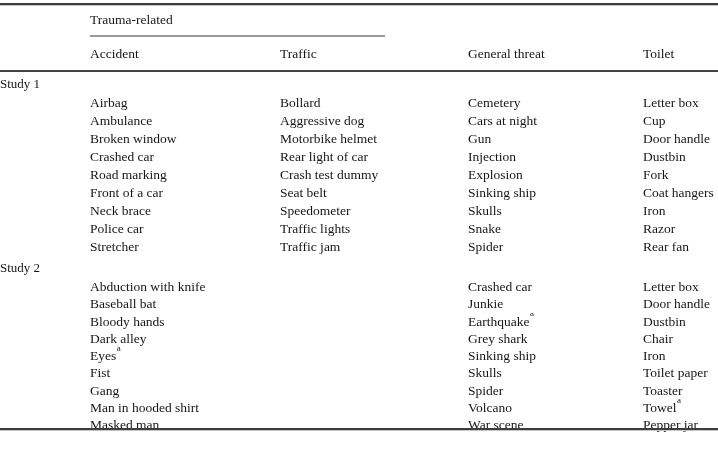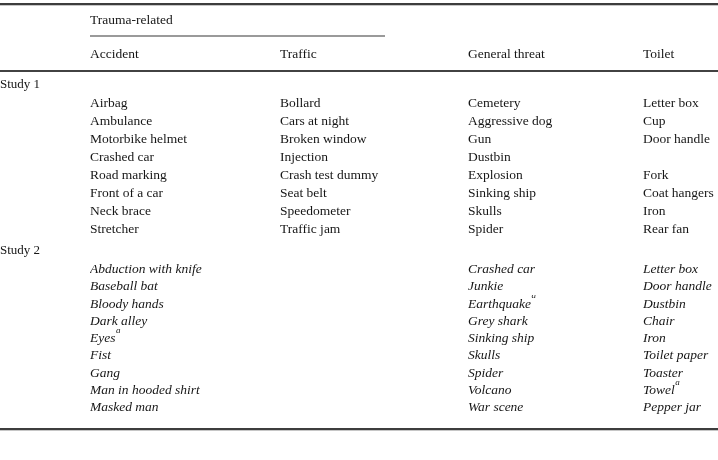--- a/index.html
+++ b/index.html
@@ -76,21 +76,20 @@
     line-height: 23px;
     white-space: nowrap;
   }
   .item-row.s0 {
     height: 18px;
     line-height: 18px;
   }
   .item-row.s1 {
     height: 17.3px;
     line-height: 17.3px;
-    font-style: italic;
   }
   sup {
     font-size: 9px;
     line-height: 0;
     position: relative;
     top: -4px;
     left: 0.5px;
   }
 </style>
 </head>
@@ -119,34 +118,35 @@
       <div class="row item-row s0">
         <span class="cell"></span>
         <span class="cell">Airbag</span>
         <span class="cell">Bollard</span>
         <span class="cell">Cemetery</span>
         <span class="cell">Letter box</span>
       </div>
       <div class="row item-row s0">
         <span class="cell"></span>
         <span class="cell">Ambulance</span>
+        <span class="cell">Aggressive dog</span>
         <span class="cell">Cars at night</span>
-        <span class="cell">Aggressive dog</span>
         <span class="cell">Cup</span>
       </div>
       <div class="row item-row s0">
         <span class="cell"></span>
+        <span class="cell">Broken window</span>
         <span class="cell">Motorbike helmet</span>
-        <span class="cell">Broken window</span>
         <span class="cell">Gun</span>
         <span class="cell">Door handle</span>
       </div>
       <div class="row item-row s0">
         <span class="cell"></span>
         <span class="cell">Crashed car</span>
+        <span class="cell">Rear light of car</span>
         <span class="cell">Injection</span>
         <span class="cell">Dustbin</span>
       </div>
       <div class="row item-row s0">
         <span class="cell"></span>
         <span class="cell">Road marking</span>
         <span class="cell">Crash test dummy</span>
         <span class="cell">Explosion</span>
         <span class="cell">Fork</span>
       </div>
@@ -159,20 +159,27 @@
       </div>
       <div class="row item-row s0">
         <span class="cell"></span>
         <span class="cell">Neck brace</span>
         <span class="cell">Speedometer</span>
         <span class="cell">Skulls</span>
         <span class="cell">Iron</span>
       </div>
       <div class="row item-row s0">
         <span class="cell"></span>
+        <span class="cell">Police car</span>
+        <span class="cell">Traffic lights</span>
+        <span class="cell">Snake</span>
+        <span class="cell">Razor</span>
+      </div>
+      <div class="row item-row s0">
+        <span class="cell"></span>
         <span class="cell">Stretcher</span>
         <span class="cell">Traffic jam</span>
         <span class="cell">Spider</span>
         <span class="cell">Rear fan</span>
       </div>
       <div class="section-label">Study 2</div>
       <div class="row item-row s1">
         <span class="cell"></span>
         <span class="cell">Abduction with knife</span>
         <span class="cell"></span>

